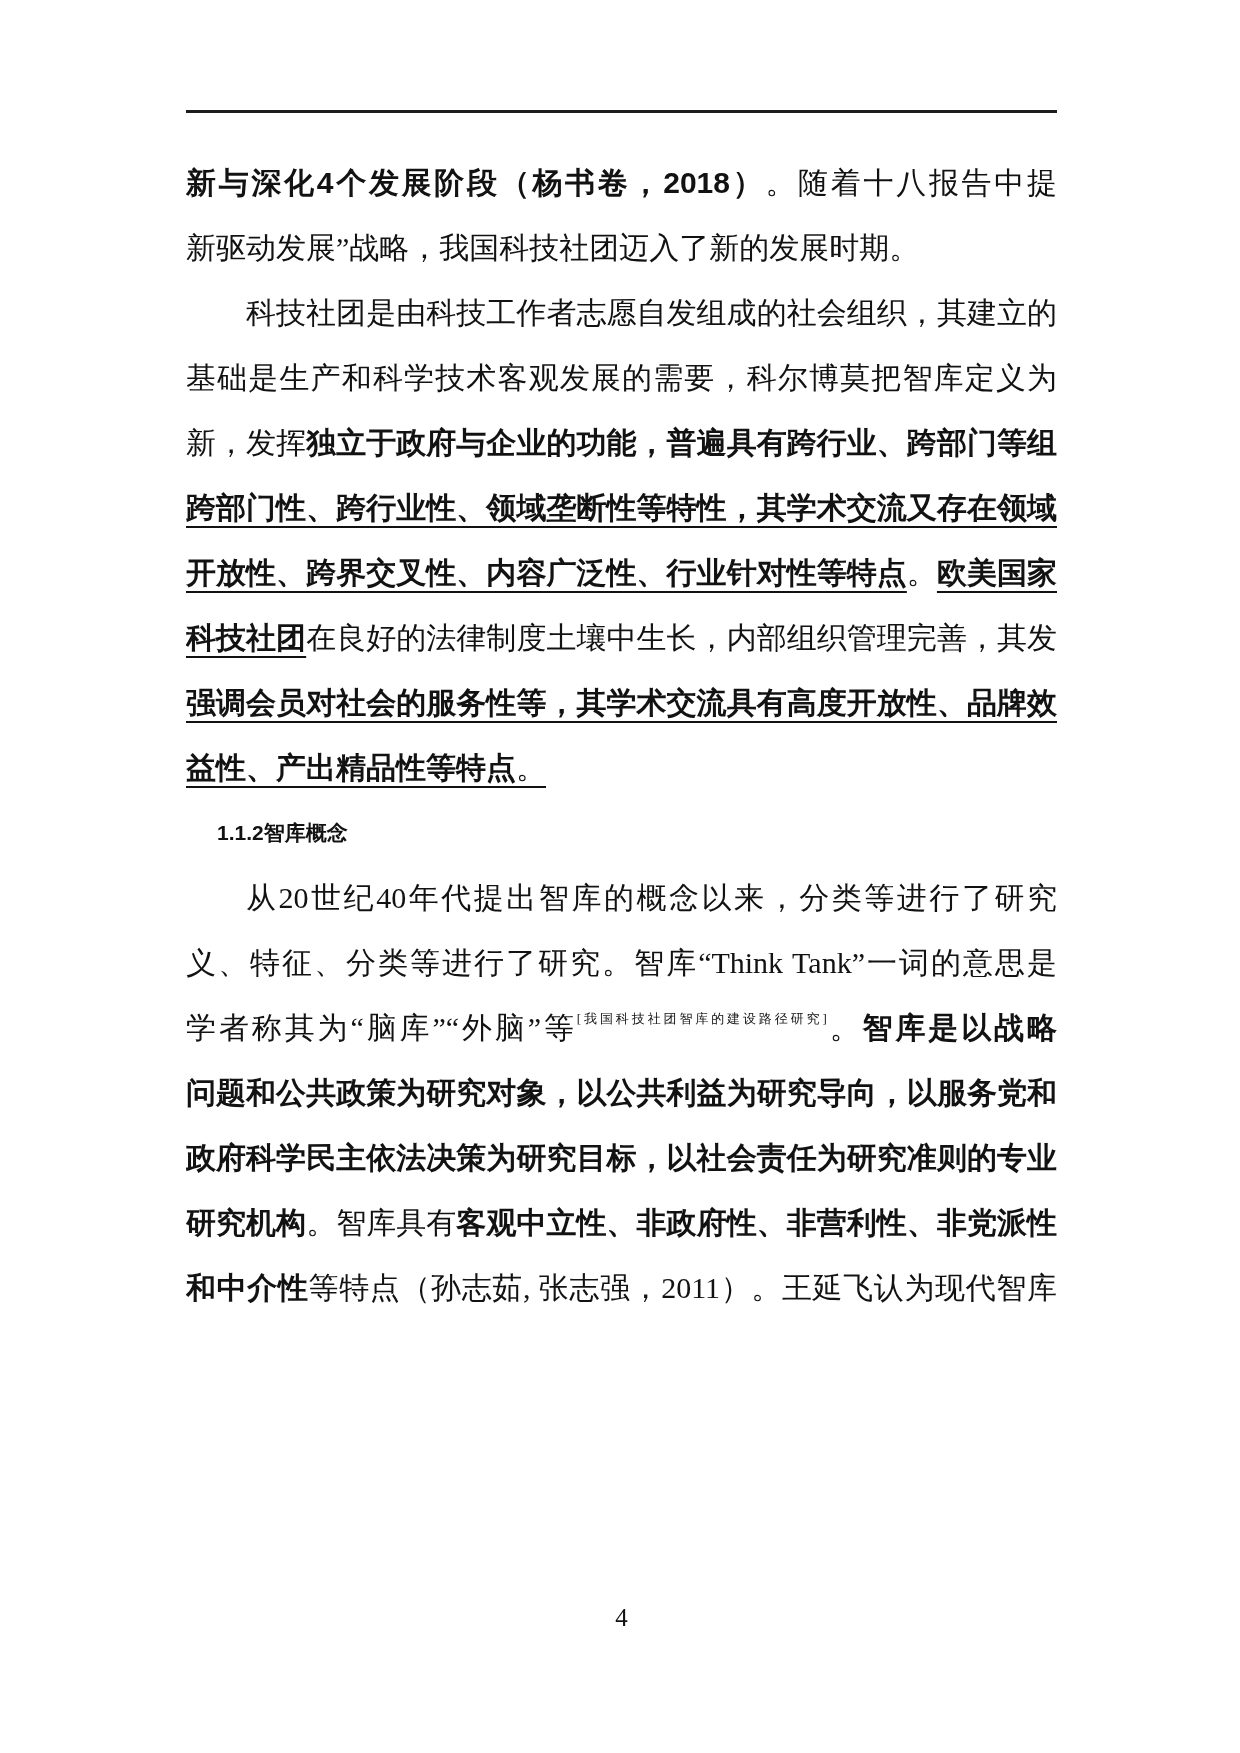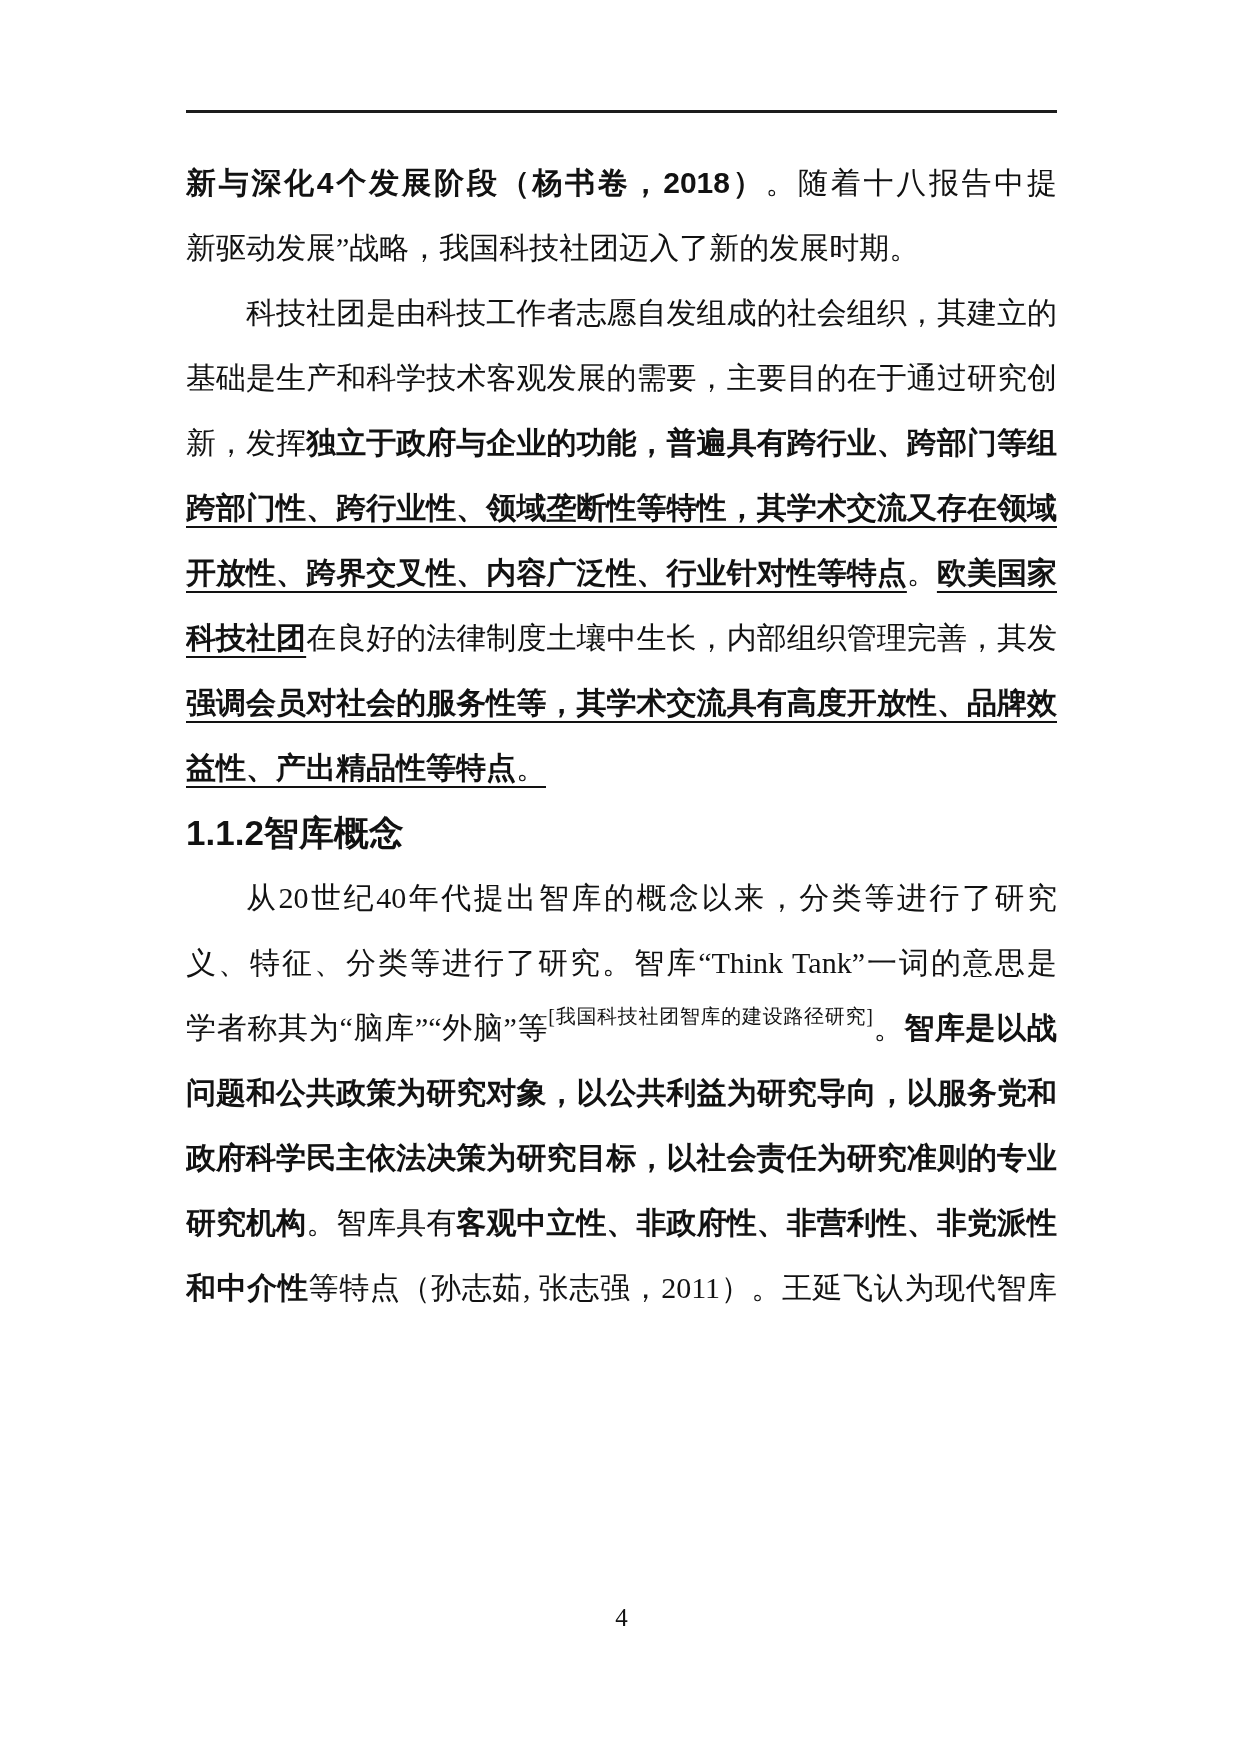--- a/index.html
+++ b/index.html
@@ -43,34 +43,35 @@
     white-space: normal;
   }
   .line.end {
     text-align-last: left;
   }
   .line.indent {
     text-indent: 60px;
   }
   .line.heading {
     text-align-last: left;
-    font-size: 35px;
+    font-size: 21px;
+    margin-left: 31px;
   }
   .run { }
   .b {
     font-weight: bold;
     font-family: "Liberation Sans", "DejaVu Sans", sans-serif;
   }
   .u {
     text-decoration: underline;
     text-decoration-thickness: 2px;
     text-underline-offset: 8px;
   }
   .sup {
-    font-size: 20px;
+    font-size: 13px;
     vertical-align: 15px;
     line-height: 0;
   }
   .sans {
     font-family: "Liberation Sans", "DejaVu Sans", sans-serif;
   }
   .kai {
     font-family: "Liberation Serif", "DejaVu Serif", serif;
   }
   .page-number {
@@ -87,21 +88,21 @@
 </style>
 </head>
 <body>
 
 <div class="page">
   <div class="header-rule"></div>
   <div class="content">
       <div class="line"><span class="run b">新与深化4个发展阶段（杨书卷，2018）</span><span class="run">。随着十八报告中提出“创</span></div>
       <div class="line end"><span class="run">新驱动发展”战略，我国科技社团迈入了新的发展时期。</span></div>
       <div class="line indent"><span class="run">科技社团是由科技工作者志愿自发组成的社会组织，其建立的</span></div>
-      <div class="line"><span class="run">基础是生产和科学技术客观发展的需要，主要目的在于通过研究创</span></div>
+      <div class="line"><span class="run">基础是生产和科学技术客观发展的需要，科尔博莫把智库定义为</span></div>
       <div class="line"><span class="run">新，发挥</span><span class="run b">独立于政府与企业的功能，普遍具有跨行业、跨部门等组</span></div>
       <div class="line"><span class="run b u">跨部门性、跨行业性、领域垄断性等特性，其学术交流又存在领域</span></div>
       <div class="line"><span class="run b u">开放性、跨界交叉性、内容广泛性、行业针对性等特点</span><span class="run">。</span><span class="run b u">欧美国家</span></div>
       <div class="line"><span class="run b u">科技社团</span><span class="run">在良好的法律制度土壤中生长，内部组织管理完善，其发</span></div>
       <div class="line"><span class="run b u">强调会员对社会的服务性等，其学术交流具有高度开放性、品牌效</span></div>
       <div class="line end"><span class="run b u">益性、产出精品性等特点</span><span class="run u">。</span></div>
       <div class="line end heading"><span class="run b sans">1.1.2</span><span class="run b kai">智库概念</span></div>
       <div class="line indent"><span class="run">从20世纪40年代提出智库的概念以来，分类等进行了研究</span></div>
       <div class="line"><span class="run">义、特征、分类等进行了研究。智库“Think Tank”一词的意思是</span></div>
       <div class="line"><span class="run">学者称其为“脑库”“外脑”等</span><span class="run sup">[我国科技社团智库的建设路径研究]</span><span class="run">。</span><span class="run b">智库是以战略</span></div>

